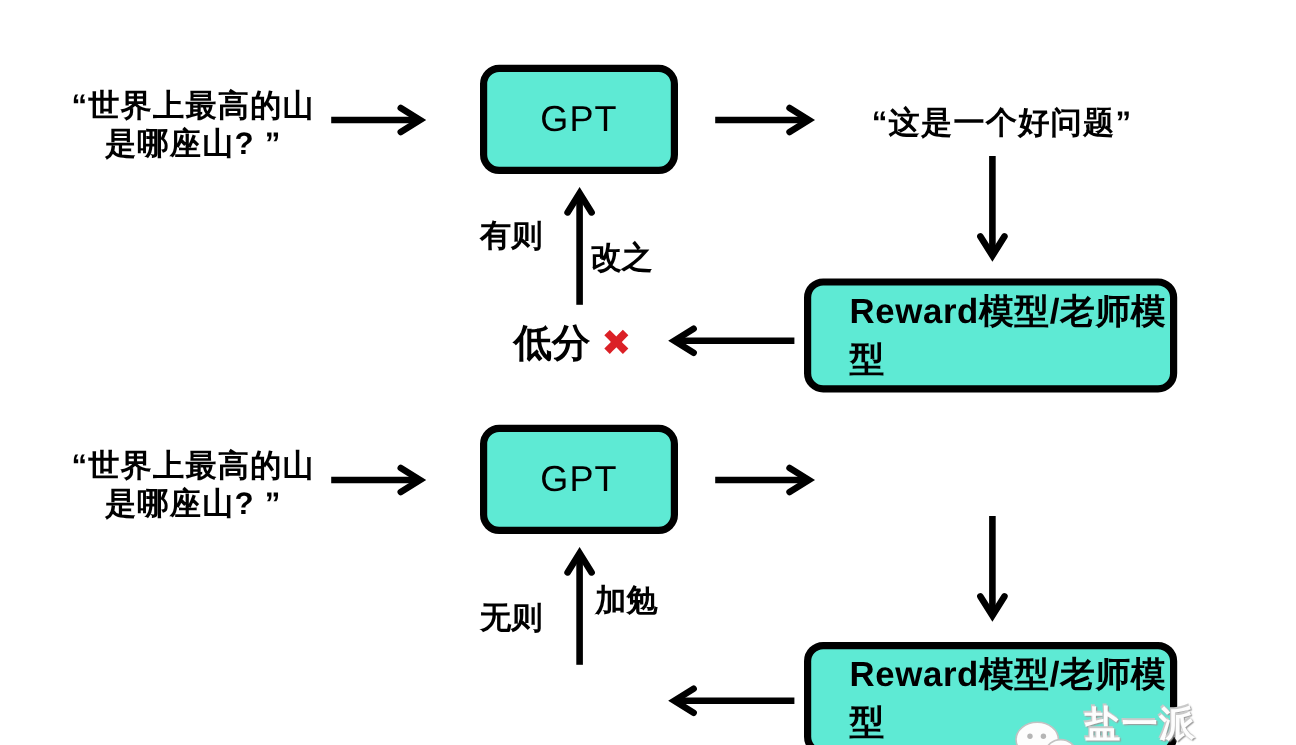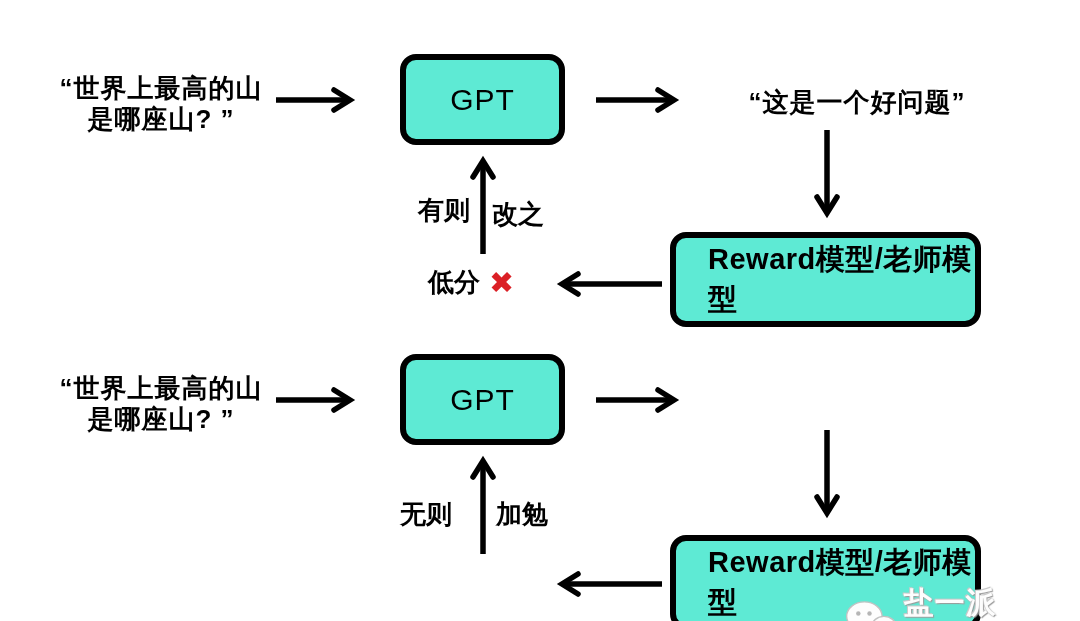--- a/index.html
+++ b/index.html
@@ -14,21 +14,21 @@
   }
   .node{
     box-sizing:border-box;background:#5eead4;border:6px solid #000;border-radius:16px;
     display:flex;align-items:center;justify-content:center;
   }
   .gpt-box{left:400px;width:165px;height:91px;font-size:30px;letter-spacing:1px;font-weight:500;}
   .reward-box{left:670px;width:311px;height:95px;font-size:29px;font-weight:700;letter-spacing:0.5px;padding-left:32px;}
   .response{width:280px;text-align:center;font-size:26px;font-weight:600;letter-spacing:1px;}
   .loop-label{font-size:26px;font-weight:600;}
   .score-row{display:flex;align-items:center;gap:9px;}
-  .score-text{font-size:26px;font-weight:600;}
+  .score-text{font-size:32px;font-weight:600;}
   .cross{font-size:30px;font-weight:bold;color:#db2026;line-height:1;}
   .check-badge{
     width:27px;height:27px;border-radius:6px;background:#3ec03e;color:#fff;
     display:flex;align-items:center;justify-content:center;font-size:21px;font-weight:bold;line-height:1;
   }
   #arrows{position:absolute;left:0;top:0;width:1080px;height:621px;pointer-events:none;}
   #arrows line{stroke:#000;stroke-width:5.5;}
   .watermark{
     left:842px;top:551px;display:flex;align-items:center;gap:4px;
   }
@@ -64,27 +64,27 @@
 
   <div class="abs prompt" style="left:46px;top:41px;">
     <div>“世界上最高的山</div>
     <div>是哪座山? ”</div>
   </div>
 
   <div class="abs node gpt-box" style="top:22px;">
     <span>GPT</span>
   </div>
 
-  <div class="abs response" style="left:717px;top:53px;">“这是一个好问题”</div>
+  <div class="abs response" style="left:695px;top:53px;">“这是一个好问题”</div>
 
   <div class="abs node reward-box" style="top:200px;">
     <span>Reward模型/老师模型</span>
   </div>
 
-  <span class="abs loop-label" style="left:400px;top:161px;width:70px;text-align:right;">有则</span>
+  <span class="abs loop-label" style="left:400px;top:147px;width:70px;text-align:left;">有则</span>
   <span class="abs loop-label" style="left:492px;top:165px;">改之</span>
 
   <div class="abs score-row" style="left:428px;top:233px;">
     <span class="score-text">低分</span>
     <span class="cross">✖</span>
   </div>
 
   <div class="abs prompt" style="left:46px;top:341px;">
     <div>“世界上最高的山</div>
     <div>是哪座山? ”</div>
@@ -93,21 +93,21 @@
   <div class="abs node gpt-box" style="top:322px;">
     <span>GPT</span>
   </div>
 
 
   <div class="abs node reward-box" style="top:503px;">
     <span>Reward模型/老师模型</span>
   </div>
 
   <span class="abs loop-label" style="left:400px;top:465px;width:70px;">无则</span>
-  <span class="abs loop-label" style="left:496px;top:465px;">加勉</span>
+  <span class="abs loop-label" style="left:496px;top:451px;">加勉</span>
 
 
   <div class="abs watermark">
     <svg width="62" height="50" viewBox="0 0 62 50">
       <ellipse cx="24" cy="20" rx="19" ry="15.5" fill="#fdfdfd" stroke="#c2c2c2" stroke-width="1.5"></ellipse>
       <path d="M14,33 L11,42 L22,35 Z" fill="#fdfdfd" stroke="#c2c2c2" stroke-width="1"></path>
       <circle cx="17.5" cy="17" r="2.4" fill="#b5b5b5"></circle>
       <circle cx="29.5" cy="17" r="2.4" fill="#b5b5b5"></circle>
       <ellipse cx="45" cy="31" rx="13" ry="11" fill="#fdfdfd" stroke="#c2c2c2" stroke-width="1.5"></ellipse>
       <path d="M50,40 L54,47 L44,42 Z" fill="#fdfdfd" stroke="#c2c2c2" stroke-width="1"></path>

